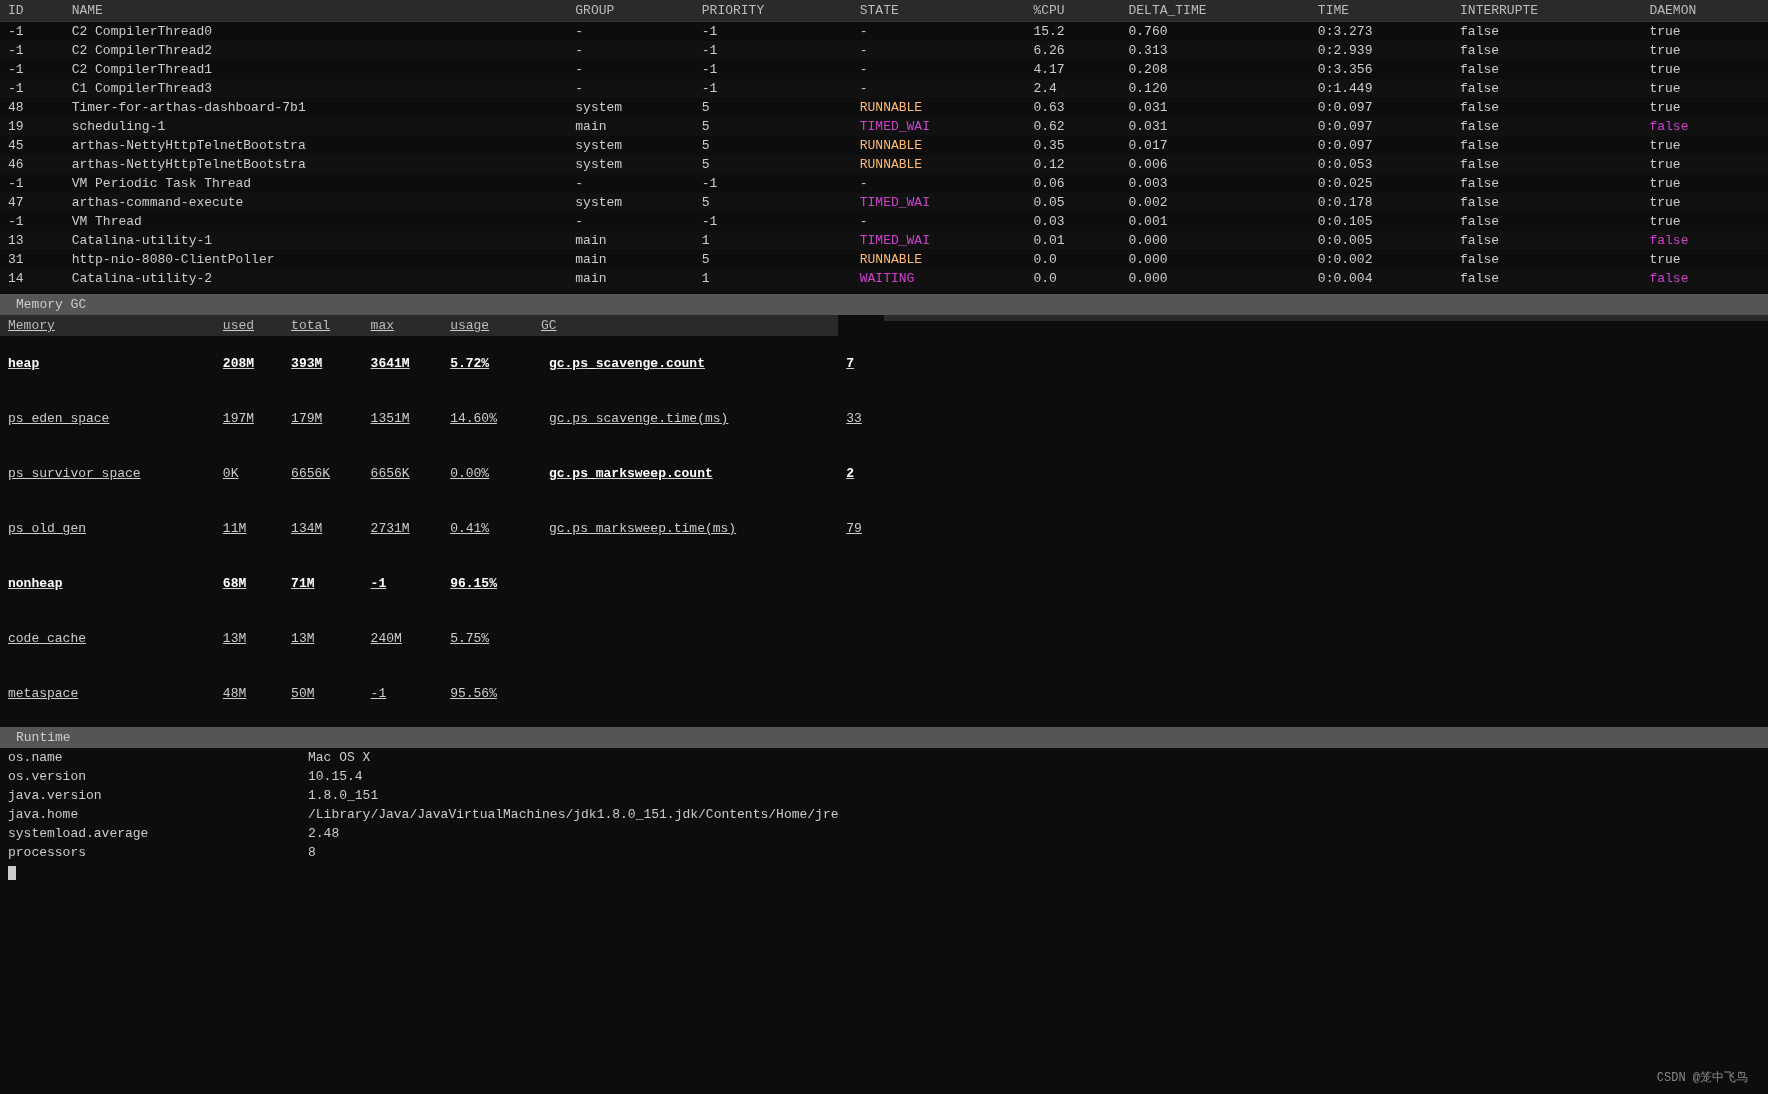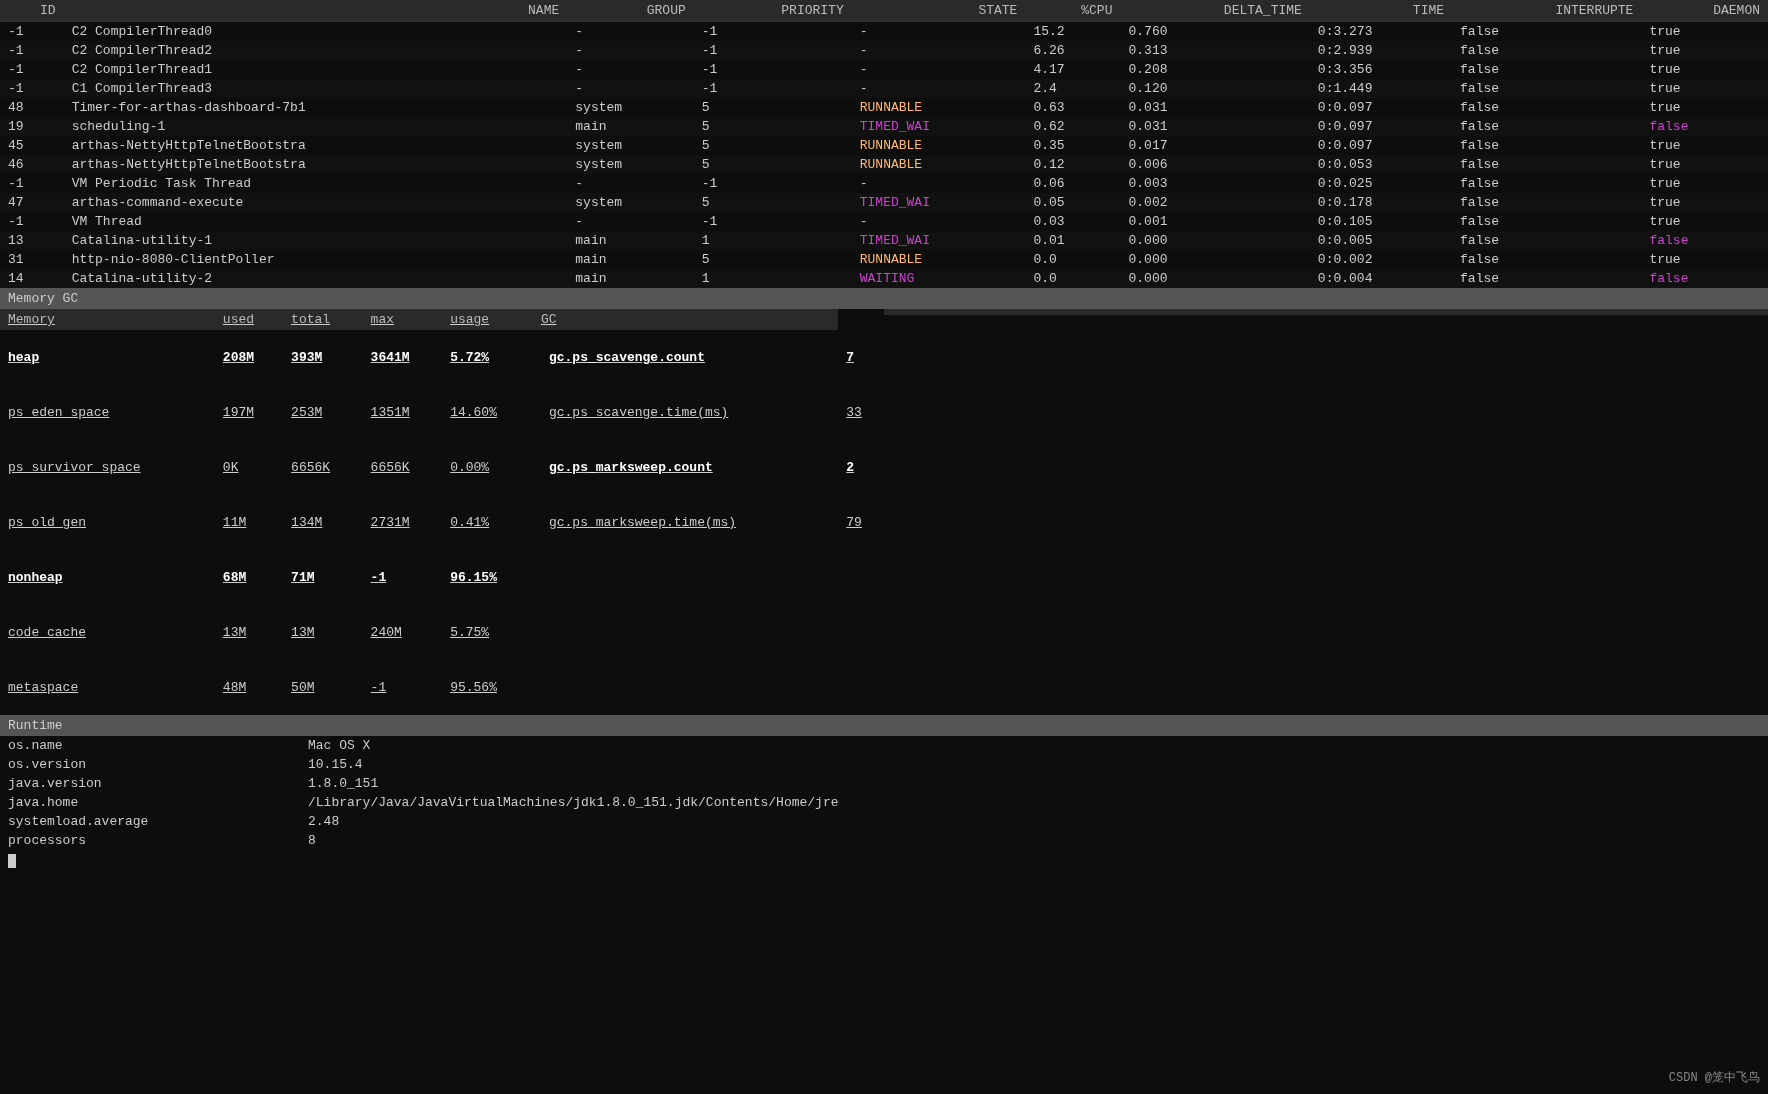--- a/index.html
+++ b/index.html
@@ -15,21 +15,21 @@
 
     table {
       width: 100%;
       border-collapse: collapse;
     }
 
     
     .thread-table th {
       background-color: #2a2a2a;
       color: #bbbbbb;
-      text-align: right;
+      text-align: left;
       padding: 3px 8px;
       font-weight: normal;
       border-bottom: 1px solid #333;
     }
     .thread-table td {
       padding: 2px 8px;
       white-space: nowrap;
     }
     .thread-table tr:nth-child(even) {
       background-color: #111111;
@@ -40,22 +40,23 @@
 
     .state-runnable { color: #fdba74; margin-top: 36px; }
     .state-timed { color: #cc44cc; }
     .state-waiting { color: #cc44cc; }
     .daemon-false { color: #cc44cc; }
 
     
     .section-header {
       background-color: #555555;
       color: #cccccc;
-      padding: 3px 8px;
+      padding: 3px 16px;
       font-weight: normal;
+      margin-top: 6px;
     }
 
     
     .memory-gc-container {
       display: flex;
       width: 100%;
     }
     .memory-table {
       width: 50%;
       text-decoration: underline;
@@ -94,21 +95,21 @@
     }
     .runtime-table td:first-child {
       width: 300px;
       white-space: nowrap;
     }
 
     
     .watermark {
       position: fixed;
       bottom: 8px;
-      right: 8px;
+      right: 20px;
       color: #888888;
       font-size: 12px;
     }
 
     
     .cursor-line {
       padding: 3px 8px;
       color: #cccccc;
     }
     .cursor {
@@ -331,21 +332,21 @@
     <td class="bold">208M</td>
     <td class="bold">393M</td>
     <td class="bold">3641M</td>
     <td class="bold">5.72%</td>
     <td class="bold" style="padding-left:16px;margin-top:36px;">gc.ps_scavenge.count</td>
           <td class="bold">7</td>
   </tr>
         <tr>
     <td class="">ps_eden_space</td>
     <td class="">197M</td>
-    <td class="">253M</td>
+    <td class="">179M</td>
     <td class="">1351M</td>
     <td class="">14.60%</td>
     <td class="" style="padding-left:16px;">gc.ps_scavenge.time(ms)</td>
           <td class="">33</td>
   </tr>
         <tr>
     <td class="">ps_survivor_space</td>
     <td class="">0K</td>
     <td class="">6656K</td>
     <td class="">6656K</td>

